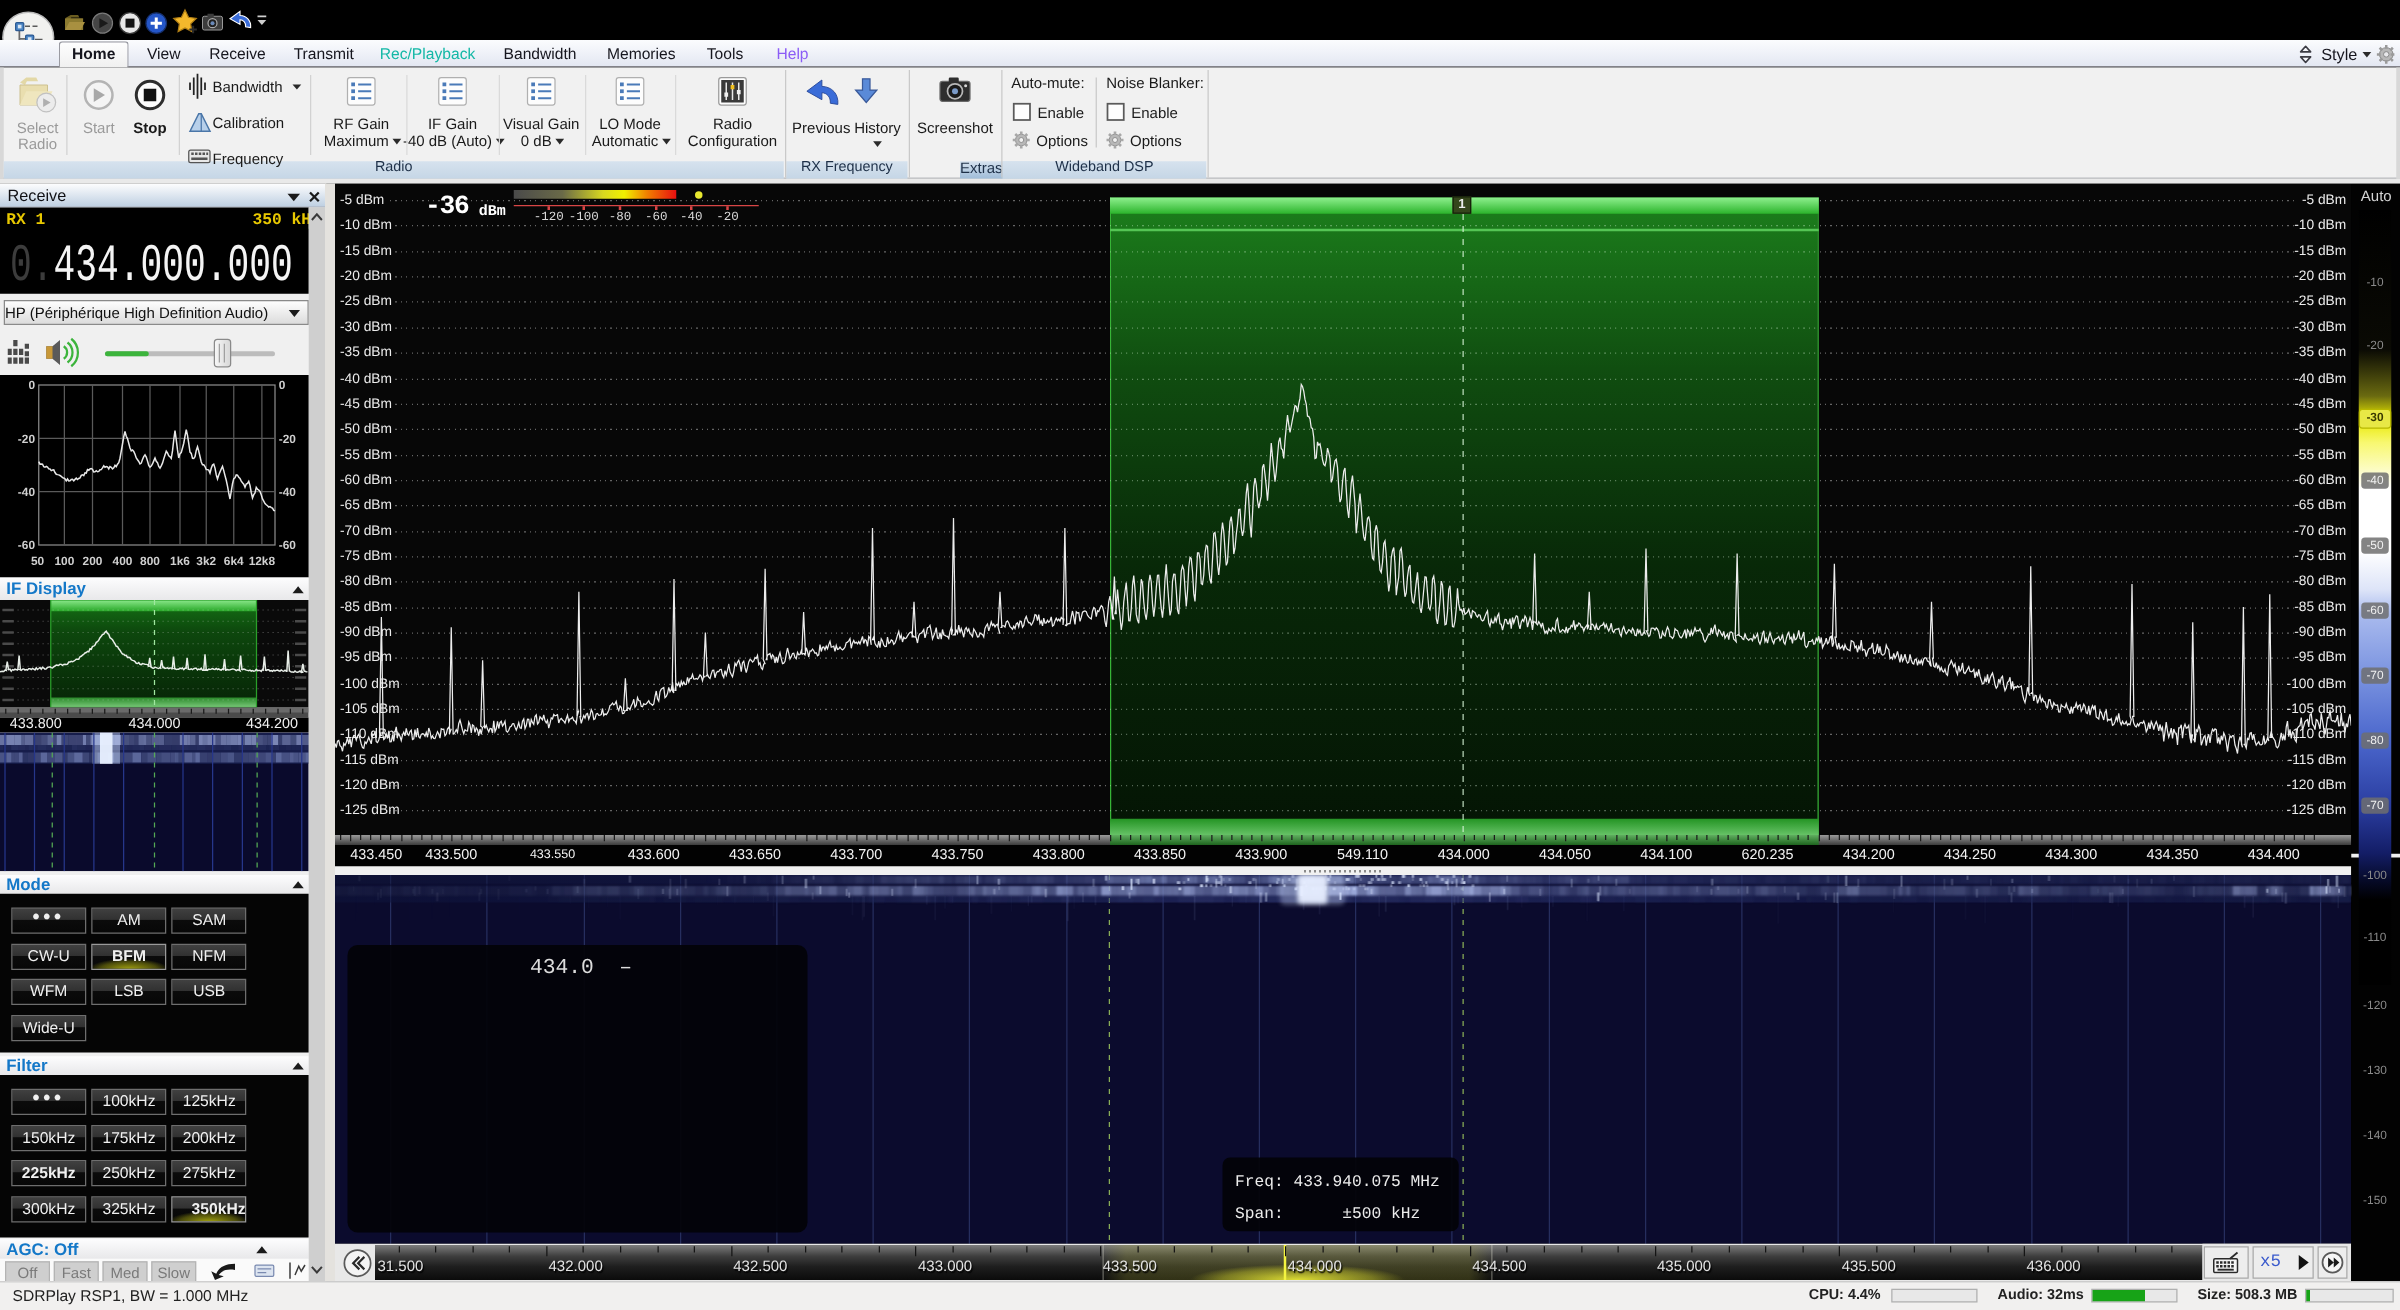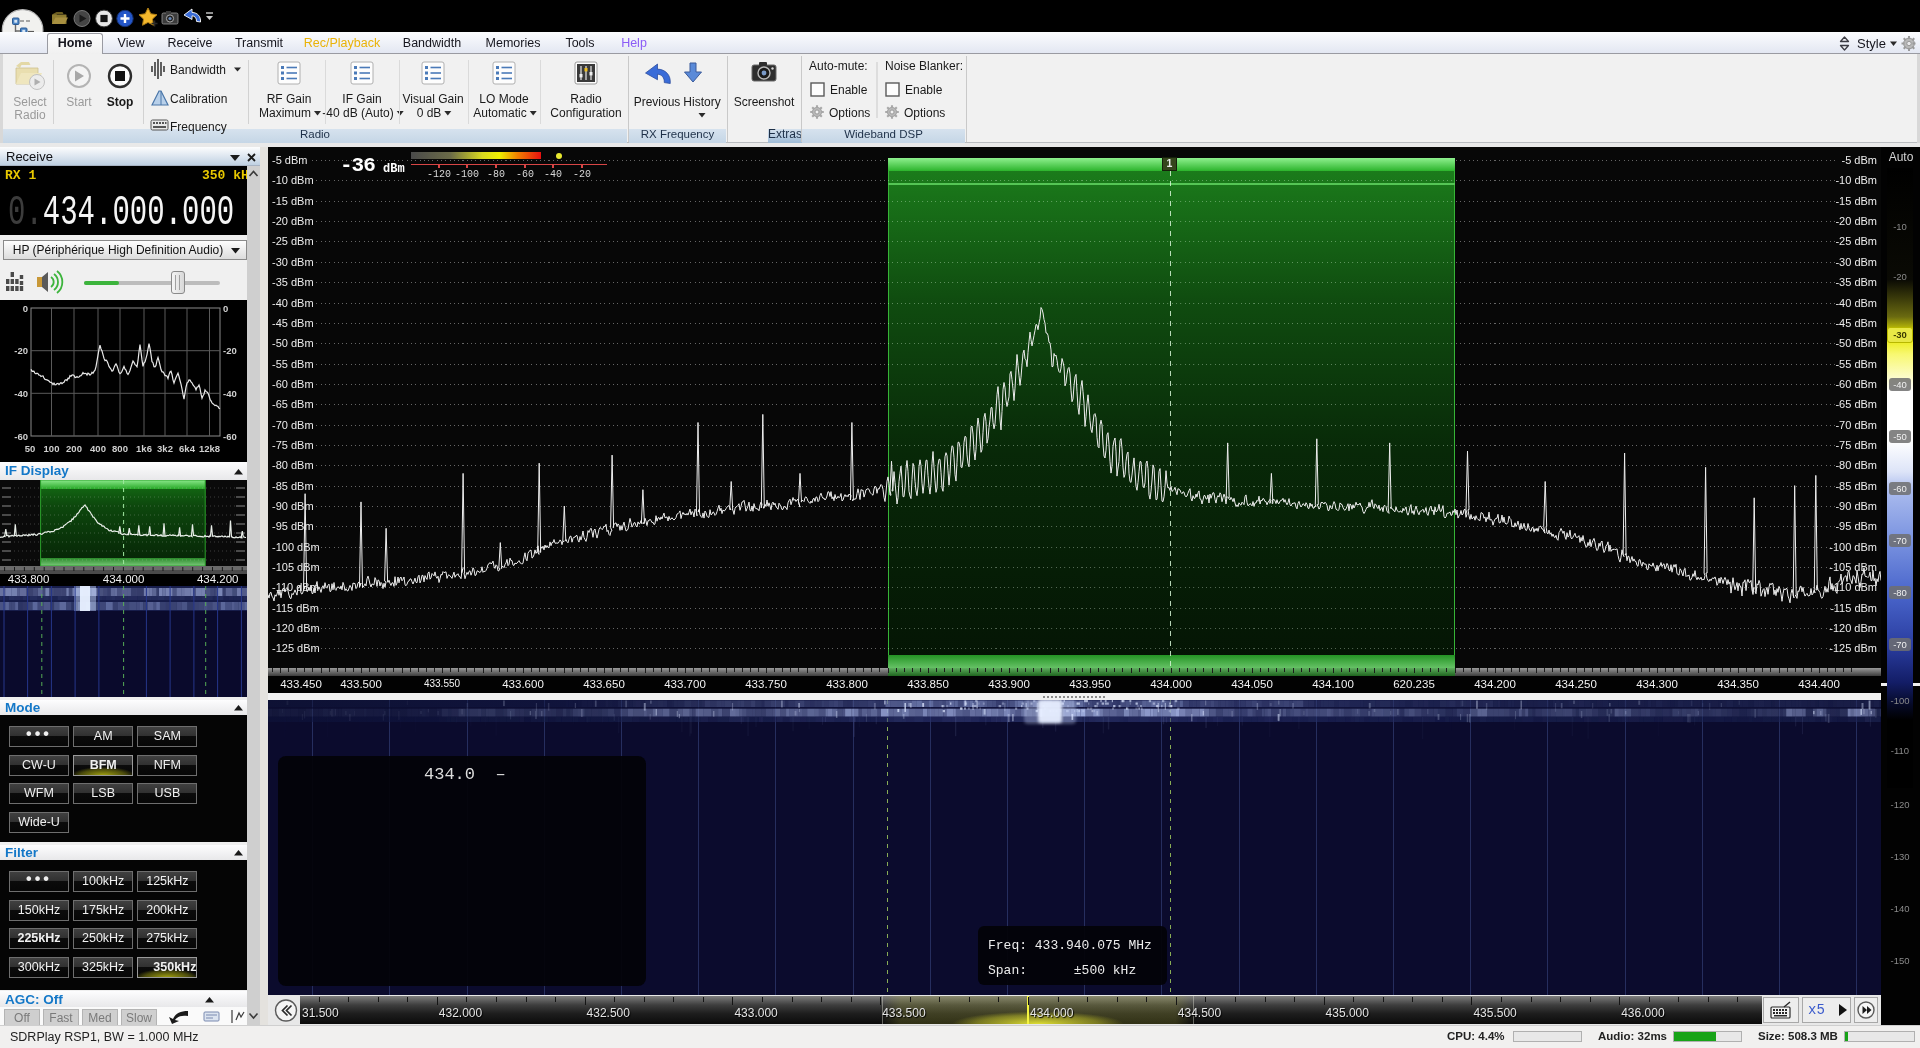--- a/index.html
+++ b/index.html
@@ -56,21 +56,21 @@
     </g>
 <path d="M206 16 h7 l-3.5 4 z" fill="#cfcfcf"></path>
     <path d="M206 13 h7" stroke="#cfcfcf" stroke-width="1.4"></path>
 </svg>
 <div class="abs" style="left:0;top:32px;width:1920px;height:22px;background:linear-gradient(#fbfcfe,#e3e7f2);border-bottom:1px solid #9a9ba2"></div>
 <div class="abs" style="left:47px;top:33px;width:56px;height:21px;background:linear-gradient(#fefefe,#f0f0f0);border:1px solid #9a9ba2;border-bottom:none;border-radius:3px 3px 0 0"></div>
 <div class="abs" style="left:49.0px;top:36px;width:52px;text-align:center;font-size:12.5px;font-weight:700;color:#16161e">Home</div>
 <div class="abs" style="left:105.0px;top:36px;width:52px;text-align:center;font-size:12.5px;font-weight:400;color:#16161e">View</div>
 <div class="abs" style="left:152.0px;top:36px;width:76px;text-align:center;font-size:12.5px;font-weight:400;color:#16161e">Receive</div>
 <div class="abs" style="left:217.0px;top:36px;width:84px;text-align:center;font-size:12.5px;font-weight:400;color:#16161e">Transmit</div>
-<div class="abs" style="left:284.0px;top:36px;width:116px;text-align:center;font-size:12.5px;font-weight:400;color:#eab308">Rec/Playback</div>
+<div class="abs" style="left:284.0px;top:36px;width:116px;text-align:center;font-size:12.5px;font-weight:400;color:#14b8a6">Rec/Playback</div>
 <div class="abs" style="left:382.0px;top:36px;width:100px;text-align:center;font-size:12.5px;font-weight:400;color:#16161e">Bandwidth</div>
 <div class="abs" style="left:471.0px;top:36px;width:84px;text-align:center;font-size:12.5px;font-weight:400;color:#16161e">Memories</div>
 <div class="abs" style="left:550.0px;top:36px;width:60px;text-align:center;font-size:12.5px;font-weight:400;color:#16161e">Tools</div>
 <div class="abs" style="left:608.0px;top:36px;width:52px;text-align:center;font-size:12.5px;font-weight:400;color:#8b5cf6">Help</div>
 <svg class="abs" style="left:1830px;top:33px" width="90" height="21" viewBox="0 0 90 21">
 <path d="M10.5 8.5 l4-4.5 4 4.5 z M10.5 12.5 l4 4.5 4-4.5 z" fill="#f4f5f9" stroke="#3c3c44" stroke-width="1.3" stroke-linejoin="round"></path>
 <text x="27" y="15" font-size="13" fill="#16161e" font-family="Liberation Sans">Style</text>
 <path d="M60 8.5 h7 l-3.5 4.5 z" fill="#2a2a2a"></path>
 <g fill="#b8b8b8" stroke="#8a8a8a" stroke-width="0.8">
       <circle cx="79" cy="10.5" r="5.4"></circle>
@@ -270,21 +270,21 @@
 <div class="abs" style="left:0;top:147px;width:261px;height:19px;background:linear-gradient(#fdfdfe,#bfd0e2);border-bottom:1px solid #a8b4c4"></div>
 <div class="abs" style="left:6px;top:149px;font-size:13px;color:#101014">Receive</div>
 <svg class="abs" style="left:228px;top:152px" width="32" height="12">
     <path d="M2 3 h10 l-5 6 z" fill="#1a1a1a"></path>
     <path d="M20 2 l7 7 M27 2 l-7 7" stroke="#1a1a1a" stroke-width="1.8"></path>
   </svg>
 <div class="abs" style="left:0;top:166px;width:247px;height:69px;background:#000"></div>
 <div class="abs mono" style="left:5px;top:168px;font-size:13px;font-weight:bold;color:#e8c800">RX 1</div>
 <div class="abs mono" style="left:202px;top:168px;font-size:13px;font-weight:bold;color:#e8c800">350 kHz</div>
 <div class="abs mono" style="left:8px;top:189px;font-size:29px;letter-spacing:0;color:#f4f4f4;transform:scaleY(1.45);transform-origin:top"><span style="color:#3c3c3c">0.</span>434.000.000</div>
-<div class="abs" style="left:3px;top:240px;width:244px;height:20px;background:linear-gradient(#fefefe,#dcdcdc);border:1px solid #8a8a8a;font-size:12px;color:#111;text-align:center;line-height:19px;padding-right:14px">HP (Périphérique High Definition Audio)</div>
+<div class="abs" style="left:3px;top:240px;width:244px;height:20px;background:linear-gradient(#fefefe,#dcdcdc);border:1px solid #8a8a8a;font-size:12px;color:#111;text-align:left;line-height:19px;padding-right:14px">HP (Périphérique High Definition Audio)</div>
 <svg class="abs" style="left:230px;top:247px" width="12" height="8">
     <path d="M1 1 h9 l-4.5 5.5 z" fill="#1a1a1a"></path>
   </svg>
 <div class="abs" style="left:0;top:260px;width:247px;height:40px;background:#f0f0f0"></div>
 <svg class="abs" style="left:6px;top:269px" width="60" height="26" viewBox="0 0 60 26">
 <g fill="#4a4a4a">
       <rect x="0" y="10" width="3.4" height="5"></rect>
       <rect x="0" y="17" width="3.4" height="5"></rect>
       <rect x="4.6" y="3" width="3.4" height="5"></rect>
       <rect x="4.6" y="10" width="3.4" height="5"></rect>
@@ -1005,21 +1005,21 @@
 <div class="abs" style="left:271.0px;top:678px;width:60px;text-align:center;font-size:11.5px;color:#f2f2f2">433.450</div>
 <div class="abs" style="left:331.0px;top:678px;width:60px;text-align:center;font-size:11.5px;color:#f2f2f2">433.500</div>
 <div class="abs" style="left:412.0px;top:678px;width:60px;text-align:center;font-size:10px;color:#f2f2f2">433.550</div>
 <div class="abs" style="left:493.0px;top:678px;width:60px;text-align:center;font-size:11.5px;color:#f2f2f2">433.600</div>
 <div class="abs" style="left:574.0px;top:678px;width:60px;text-align:center;font-size:11.5px;color:#f2f2f2">433.650</div>
 <div class="abs" style="left:655.0px;top:678px;width:60px;text-align:center;font-size:11.5px;color:#f2f2f2">433.700</div>
 <div class="abs" style="left:736.0px;top:678px;width:60px;text-align:center;font-size:11.5px;color:#f2f2f2">433.750</div>
 <div class="abs" style="left:817.0px;top:678px;width:60px;text-align:center;font-size:11.5px;color:#f2f2f2">433.800</div>
 <div class="abs" style="left:898.0px;top:678px;width:60px;text-align:center;font-size:11.5px;color:#f2f2f2">433.850</div>
 <div class="abs" style="left:979.0px;top:678px;width:60px;text-align:center;font-size:11.5px;color:#f2f2f2">433.900</div>
-<div class="abs" style="left:1060.0px;top:678px;width:60px;text-align:center;font-size:11.5px;color:#f2f2f2">433.950</div>
+<div class="abs" style="left:1060.0px;top:678px;width:60px;text-align:center;font-size:11.5px;color:#f2f2f2">549.110</div>
 <div class="abs" style="left:1141.0px;top:678px;width:60px;text-align:center;font-size:11.5px;color:#f2f2f2">434.000</div>
 <div class="abs" style="left:1222.0px;top:678px;width:60px;text-align:center;font-size:11.5px;color:#f2f2f2">434.050</div>
 <div class="abs" style="left:1303.0px;top:678px;width:60px;text-align:center;font-size:11.5px;color:#f2f2f2">434.100</div>
 <div class="abs" style="left:1384.0px;top:678px;width:60px;text-align:center;font-size:11.5px;color:#f2f2f2">620.235</div>
 <div class="abs" style="left:1465.0px;top:678px;width:60px;text-align:center;font-size:11.5px;color:#f2f2f2">434.200</div>
 <div class="abs" style="left:1546.0px;top:678px;width:60px;text-align:center;font-size:11.5px;color:#f2f2f2">434.250</div>
 <div class="abs" style="left:1627.0px;top:678px;width:60px;text-align:center;font-size:11.5px;color:#f2f2f2">434.300</div>
 <div class="abs" style="left:1708.0px;top:678px;width:60px;text-align:center;font-size:11.5px;color:#f2f2f2">434.350</div>
 <div class="abs" style="left:1789.0px;top:678px;width:60px;text-align:center;font-size:11.5px;color:#f2f2f2">434.400</div>
 <div class="abs" style="left:268px;top:693px;width:1613px;height:7px;background:#f1f1f1"></div>

